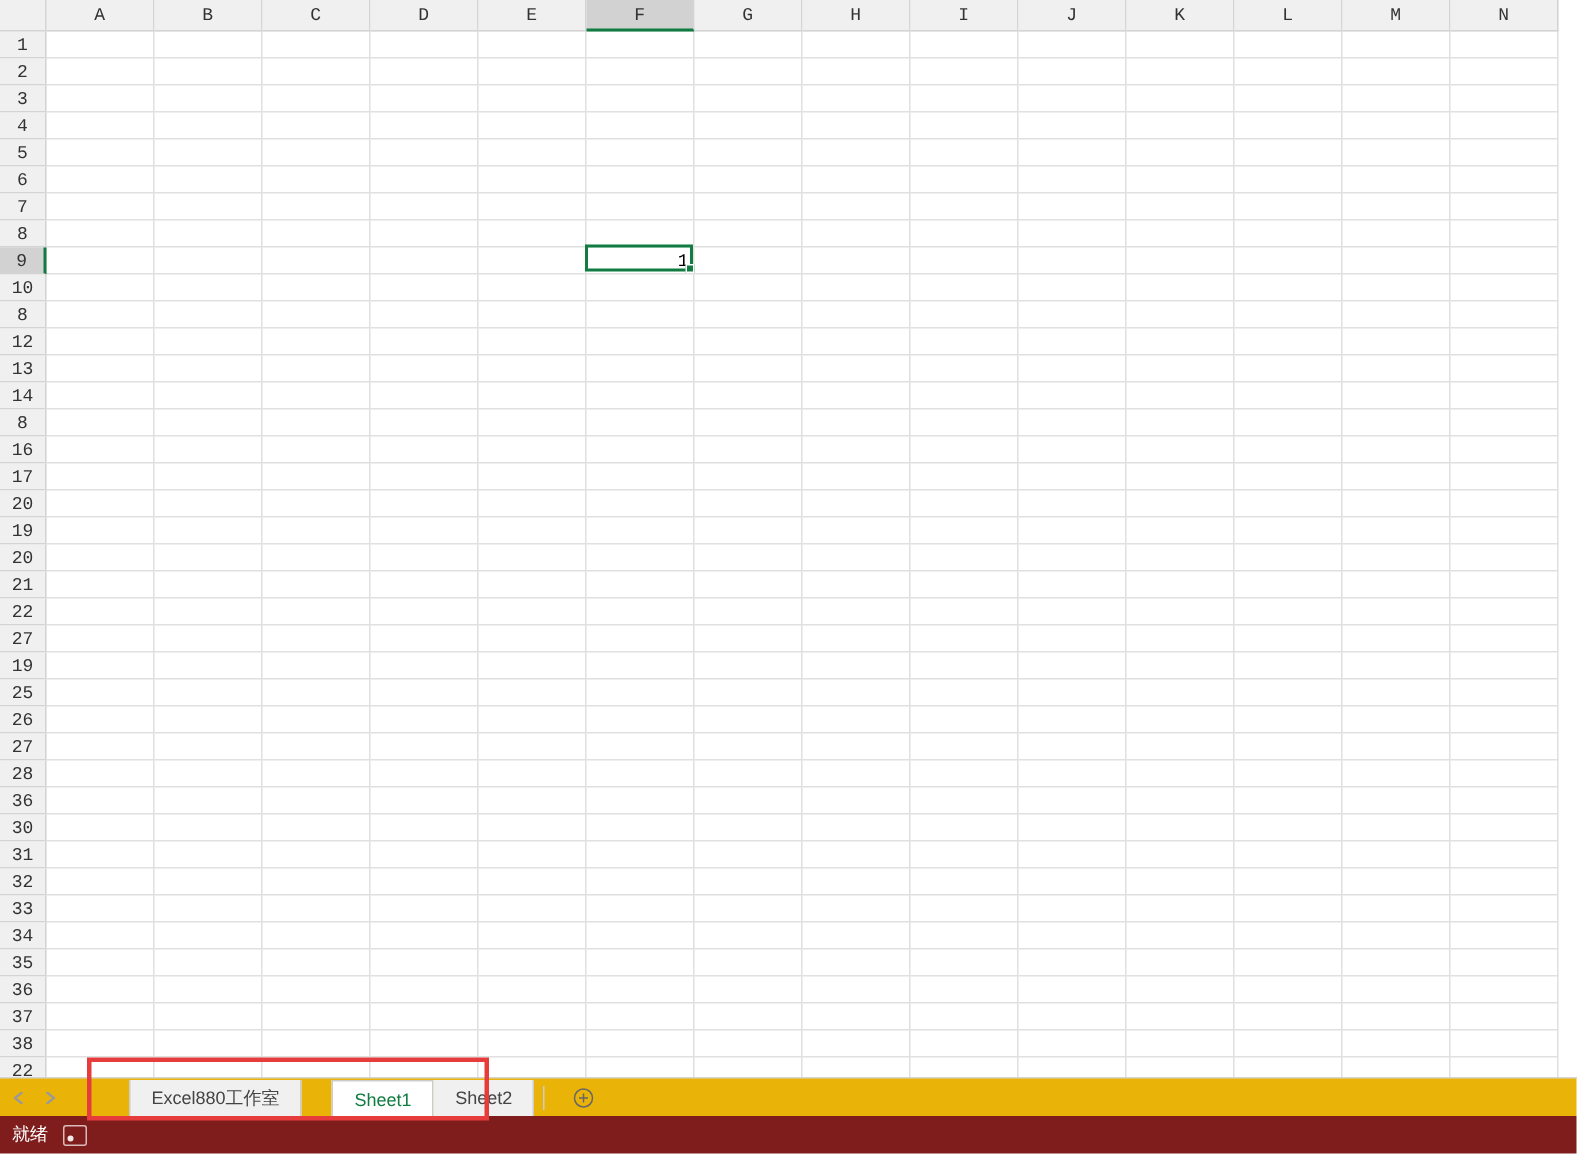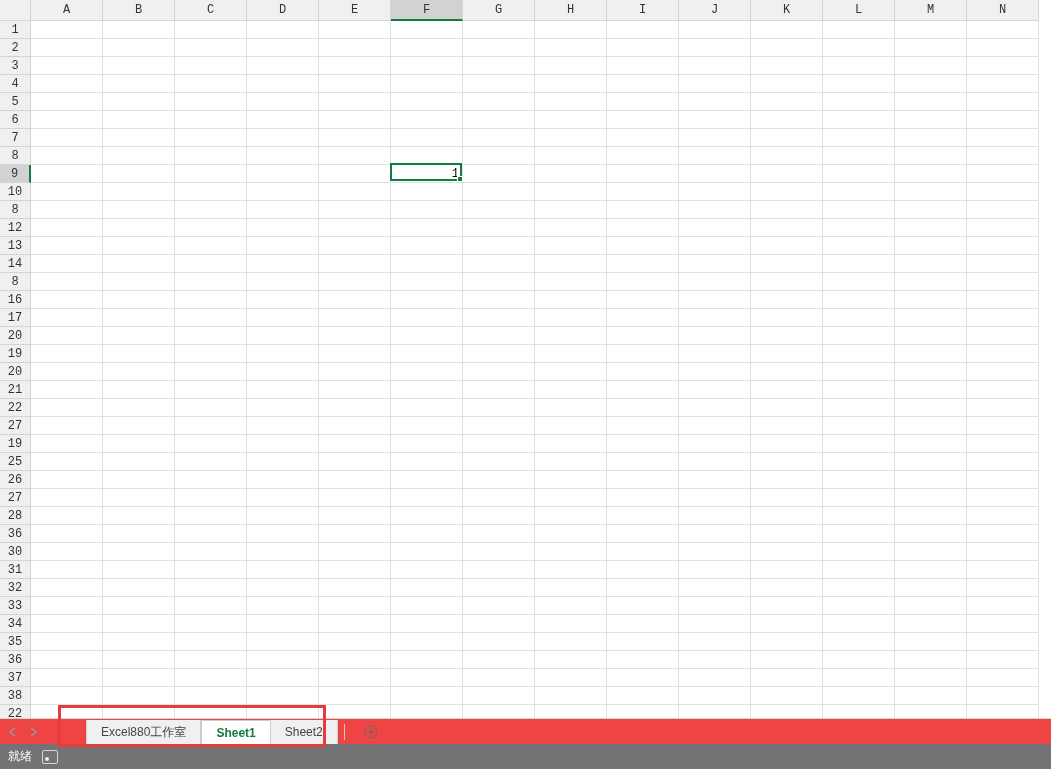--- a/index.html
+++ b/index.html
@@ -121,21 +121,21 @@
       right: -3px;
       bottom: -3px;
       cursor: crosshair;
     }
     .sheet-tab-bar {
       position: absolute;
       bottom: 25px;
       left: 0;
       right: 0;
       height: 26px;
-      background: #ef4444;
+      background: #eab308;
       border-top: 1px solid #d4d4d4;
       display: flex;
       align-items: center;
     }
     .nav-buttons {
       display: flex;
       padding: 0 4px;
       gap: 2px;
     }
     .nav-btn {
@@ -164,21 +164,22 @@
       display: flex;
       align-items: center;
       font-size: 12px;
     }
     .sheet-tab.active {
       background: #fff;
       color: #107c41;
       border-bottom: none;
       border-top: 1px solid #ccc;
       border-left: 1px solid #ccc;
-      font-weight: 700;
+      font-weight: 400;
+      margin-left: 20px;
     }
     .sheet-tab:first-child { border-left: 1px solid #ccc; }
     .tab-divider {
       width: 1px;
       height: 16px;
       background: #ccc;
       margin: 0 6px;
     }
     .new-sheet-btn {
       width: 24px;
@@ -190,21 +191,21 @@
       cursor: pointer;
       margin-left: 8px;
     }
     .new-sheet-btn svg { width: 14px; height: 14px; }
     .status-bar {
       position: absolute;
       bottom: 0;
       left: 0;
       right: 0;
       height: 25px;
-      background: #737373;
+      background: #7f1d1d;
       display: flex;
       align-items: center;
       padding: 0 8px;
       color: #fff;
       gap: 10px;
     }
     .status-text { font-size: 12px; }
     .macro-icon {
       width: 16px;
       height: 14px;

